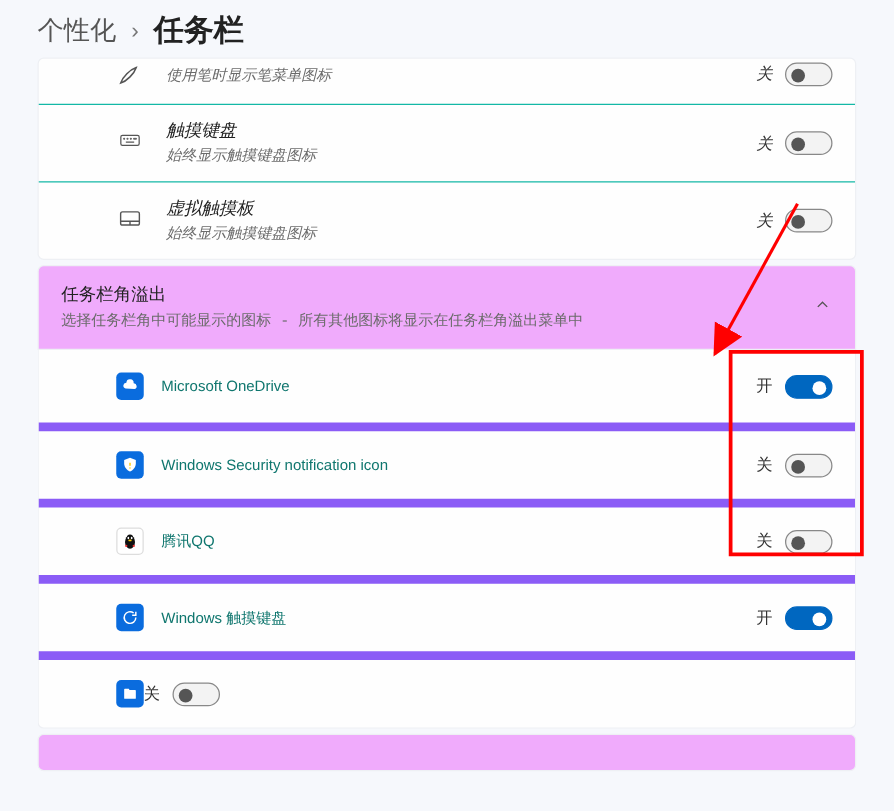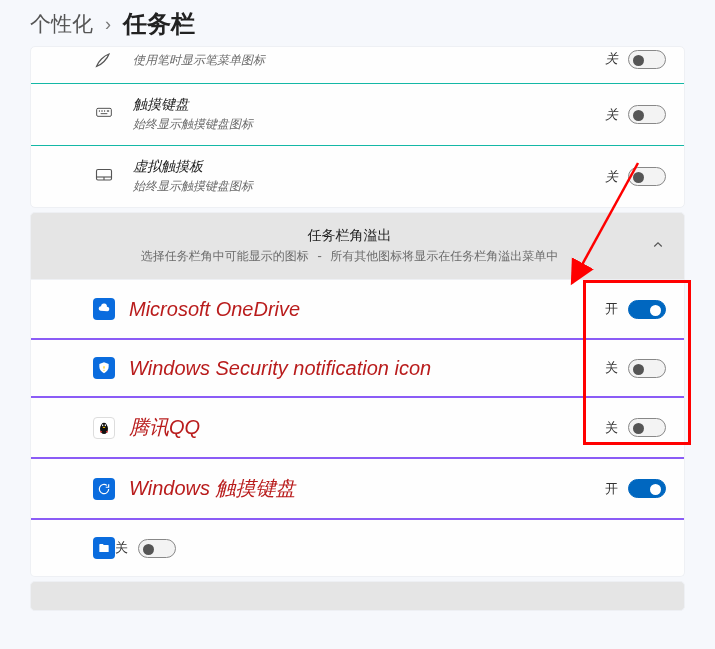--- a/index.html
+++ b/index.html
@@ -106,67 +106,65 @@
     .toggle.on {
       background: #0067c0;
       border: 1px solid #0067c0;
     }
     .toggle.on::after {
       right: 4px;
       background: #fff;
     }
 
     .section-header {
-      background: #e5e5e5;
+      background: #f0abfc;
       border: 1px solid #eef0f4;
       border-radius: 5px 5px 0 0;
       margin: 4px 30px 0;
       padding: 14px 18px;
       display: flex;
       align-items: center;
-      text-align: center;
     }
     .section-header.collapsed { border-radius: 5px; margin-bottom: 4px; }
     .section-header .texts { flex: 1; }
     .section-header .title { font-size: 14px; color: #222; }
     .section-header .subtitle { font-size: 12px; color: #6b6b6b; margin-top: 3px; font-family: Liberation Mono, monospace; }
     .chevron { color: #555; width: 16px; text-align: center; }
 
     .section-body {
       background: #fefefe;
       border: 1px solid #eef0f4;
       border-top: none;
       border-radius: 0 0 5px 5px;
       margin: 0 30px 4px;
     }
     .app-row {
       display: flex;
       align-items: center;
       padding: 16px 18px 16px 62px;
       min-height: 58px;
     }
-    .app-row + .app-row { border-top: 2px solid #8b5cf6; }
+    .app-row + .app-row { border-top: 7px solid #8b5cf6; }
     .app-icon {
       width: 22px;
       height: 22px;
       flex: 0 0 22px;
       border-radius: 4px;
       display: flex;
       align-items: center;
       justify-content: center;
       font-size: 12px;
       color: #fff;
     }
     .app-icon.blue { background: #0a6cde; }
     .app-row .label {
       flex: 1;
       margin-left: 14px;
-      font-size: 20px;
-      color: #b91c1c;
-      font-style: italic;
+      font-size: 12px;
+      color: #0f766e;
     }
 
     .highlight-box {
       position: absolute;
       border: 3px solid #ff0000;
       pointer-events: none;
     }
     .arrow {
       position: absolute;
       pointer-events: none;

